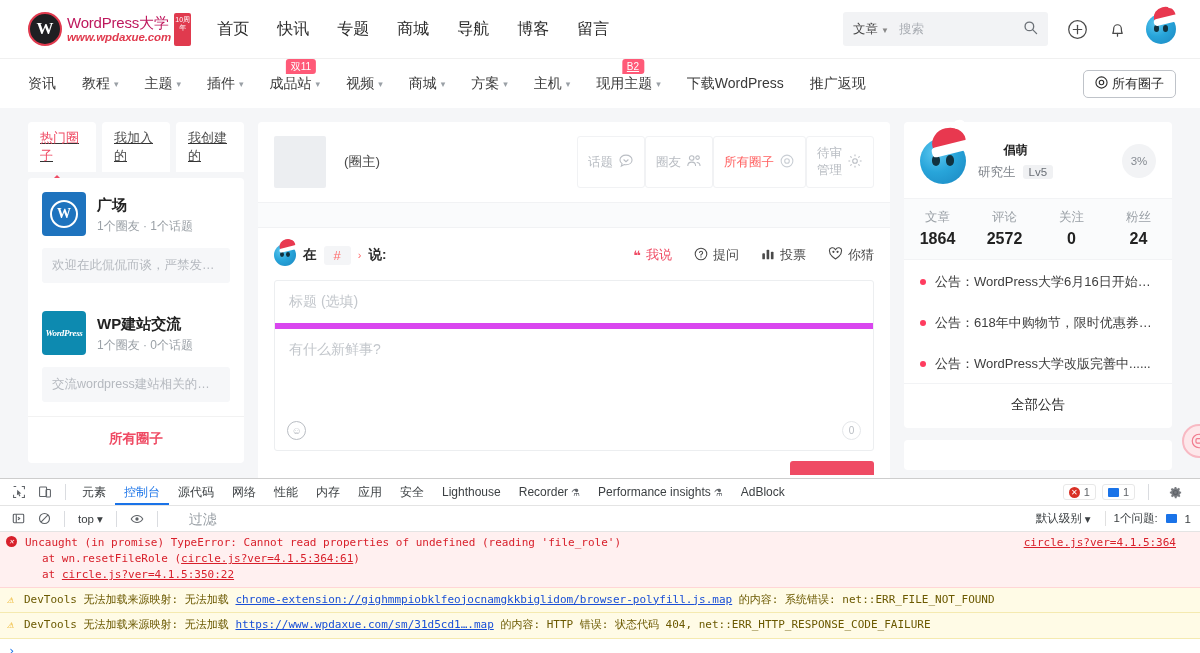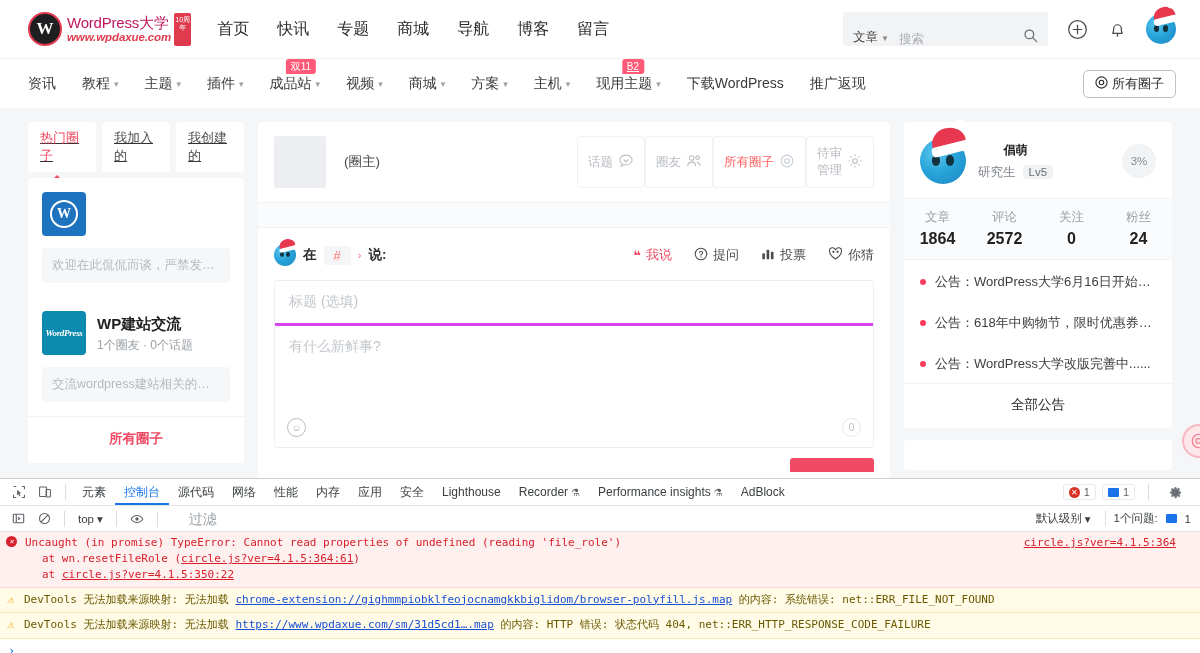--- a/index.html
+++ b/index.html
@@ -29,21 +29,21 @@
   .logo-l2 { font-size:11.5px; font-style:italic; font-weight:bold; color:#e03a4e; letter-spacing:-.1px; }
   .logo-badge {
     width:17px; height:33px; background:#e03a4e; color:#fff;
     font-size:7px; line-height:8.5px; text-align:center; padding-top:3px;
     margin-left:3px; border-radius:2px; letter-spacing:0;
   }
   .mainnav { display:flex; align-items:center; gap:28px; }
   .mainnav a { color:#2b2b2b; font-size:16px; text-decoration:none; }
 
   .header-right { position:absolute; right:24px; top:0; height:58px; display:flex; align-items:center; gap:18px; }
-  .searchbox { display:flex; align-items:flex-end; background:#f2f3f5; border-radius:3px; height:34px; width:205px; padding:0 10px; }
+  .searchbox { display:flex; align-items:center; background:#f2f3f5; border-radius:3px; height:34px; width:205px; padding:0 10px; }
   .search-cat { color:#444; font-size:12.5px; white-space:nowrap; }
   .search-cat .caret { font-size:8px; margin-left:3px; color:#888; }
   .search-input { flex:1; border:0; background:transparent; outline:none; font-size:12.5px; color:#333; margin-left:10px; min-width:0; }
   .search-input::placeholder { color:#a9adb3; }
   .ico-btn { width:22px; height:22px; color:#4a4a4a; display:flex; align-items:center; justify-content:center; cursor:pointer; }
   .avatar-sm { width:30px; height:30px; border-radius:50%; position:relative; flex:0 0 auto; }
 
   
   .blob { background:radial-gradient(circle at 35% 32%, #5ec8f0 0%, #28a5da 45%, #1a86c0 100%); border-radius:50%; position:relative; overflow:visible; }
   .blob::before, .blob::after {
@@ -126,21 +126,21 @@
   .composer { padding:16px; }
   .comp-head { display:flex; align-items:center; gap:7px; font-size:13.5px; color:#2b2b2b; }
   .hash-chip { background:#f4f5f7; border-radius:3px; padding:2px 10px; color:#ff6b6b; font-size:13px; }
   .comp-head .gt { color:#ff6b6b; font-size:11px; }
   .comp-head .bold { font-weight:bold; }
   .comp-types { margin-left:auto; display:flex; align-items:center; gap:22px; font-size:13px; color:#4a4a4a; }
   .ctype { display:flex; align-items:center; gap:5px; cursor:pointer; }
   .ctype.active { color:#ef4b64; }
 
   .comp-box { border:1px solid #eceef0; border-radius:3px; margin-top:14px; }
-  .comp-title { padding:12px 14px; font-size:14px; color:#c3c7cc; border-bottom:3px solid #d946ef; }
+  .comp-title { padding:12px 14px; font-size:14px; color:#c3c7cc; border-bottom:6px solid #d946ef; }
   .comp-body { padding:12px 14px; height:86px; font-size:14px; color:#c3c7cc; }
   .comp-foot { display:flex; align-items:center; padding:6px 12px 10px; }
   .emoji-btn { width:19px;height:19px;border-radius:50%;border:1.5px solid #b9bdc3; display:flex;align-items:center;justify-content:center;font-size:10px;color:#b9bdc3; cursor:pointer; }
   .count-chip { margin-left:auto; width:19px;height:19px;border-radius:50%;border:1px solid #e5e7ea;display:flex;align-items:center;justify-content:center;font-size:10px;color:#b9bdc3; }
   .publish-btn { margin:10px 0 0 auto; width:84px; height:14px; background:#ef4b64; border-radius:3px 3px 0 0; }
 
   
   .profile { display:flex; align-items:center; padding:16px 16px 14px; position:relative; }
   .pf-avatar { width:46px; height:46px; border-radius:50%; flex:0 0 auto; margin-right:12px; }
   .pf-name { font-size:12px; font-weight:bold; color:#222;text-align:center; }
@@ -319,20 +319,24 @@
         <div class="tab active">热门圈子</div>
         <div class="tab">我加入的</div>
         <div class="tab">我创建的</div>
       </div>
       <div class="arrow-up"></div>
       <div class="card" style="margin-top:-4px;">
         <div class="circle-item">
           <div class="circle-ico wp">
               <div class="wpmark">W</div>
             </div>
+          <div>
+            <div class="circle-name">广场</div>
+            <div class="circle-meta">1个圈友  ·  1个话题</div>
+          </div>
         </div>
         <div class="circle-desc">欢迎在此侃侃而谈，严禁发布...</div>
 
         <div class="circle-item">
           <div class="circle-ico teal">WordPress</div>
           <div>
             <div class="circle-name">WP建站交流</div>
             <div class="circle-meta">1个圈友  ·  0个话题</div>
           </div>
         </div>

